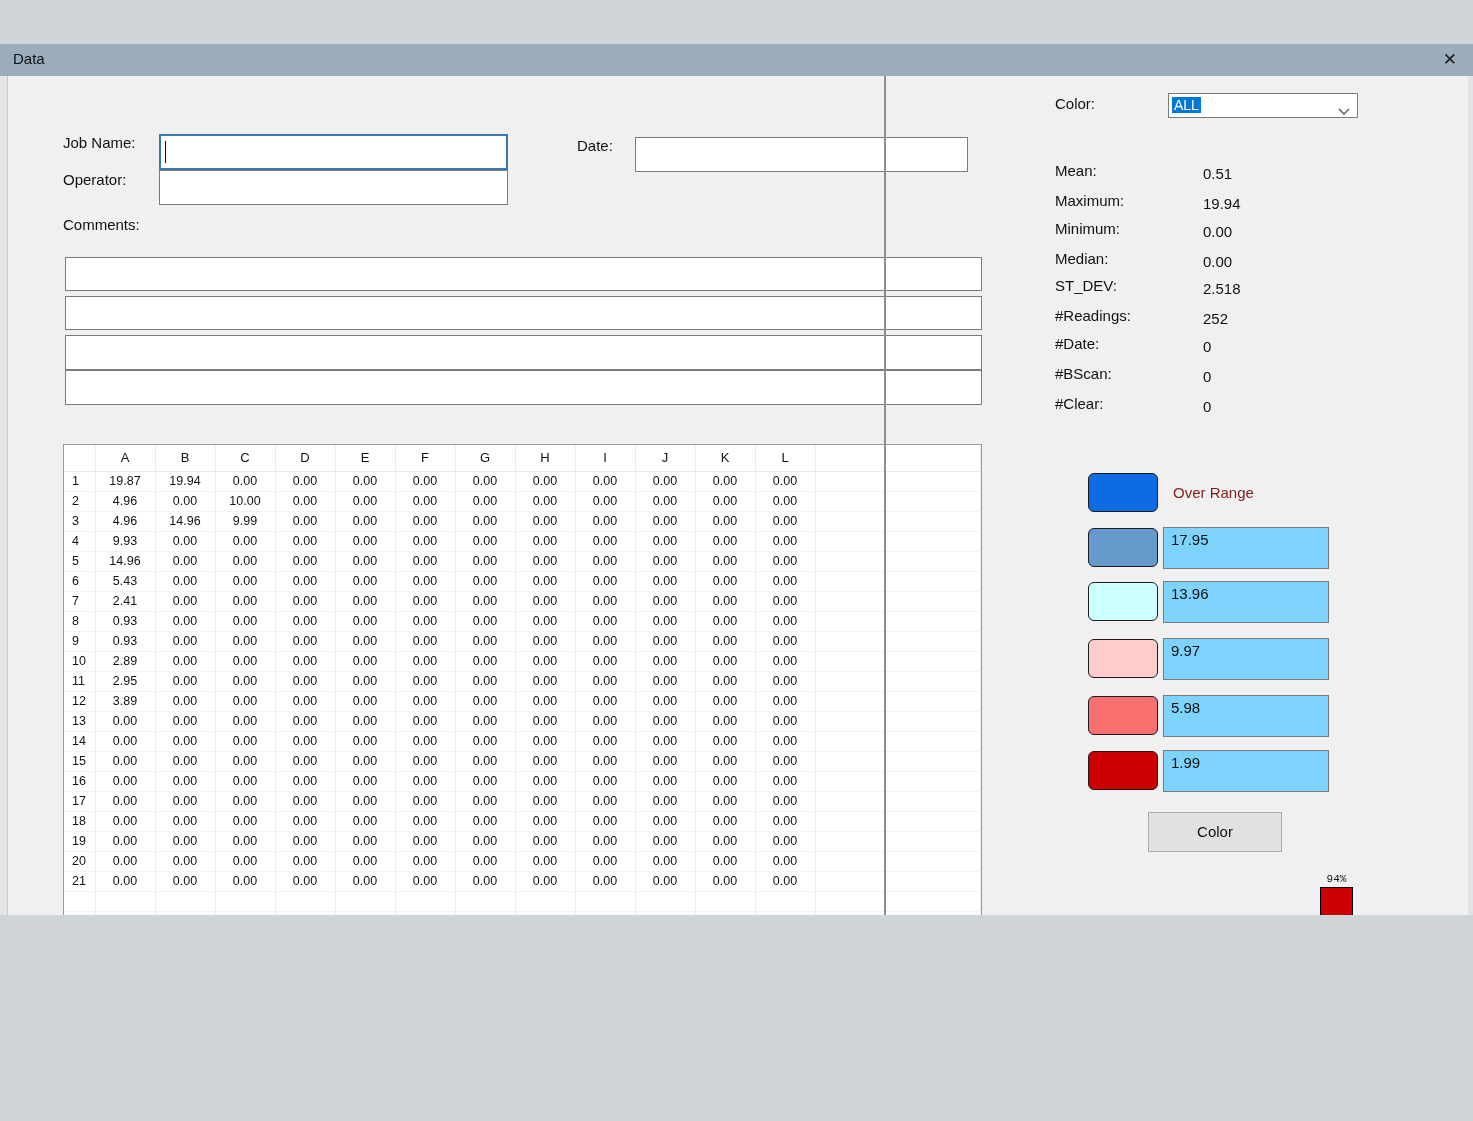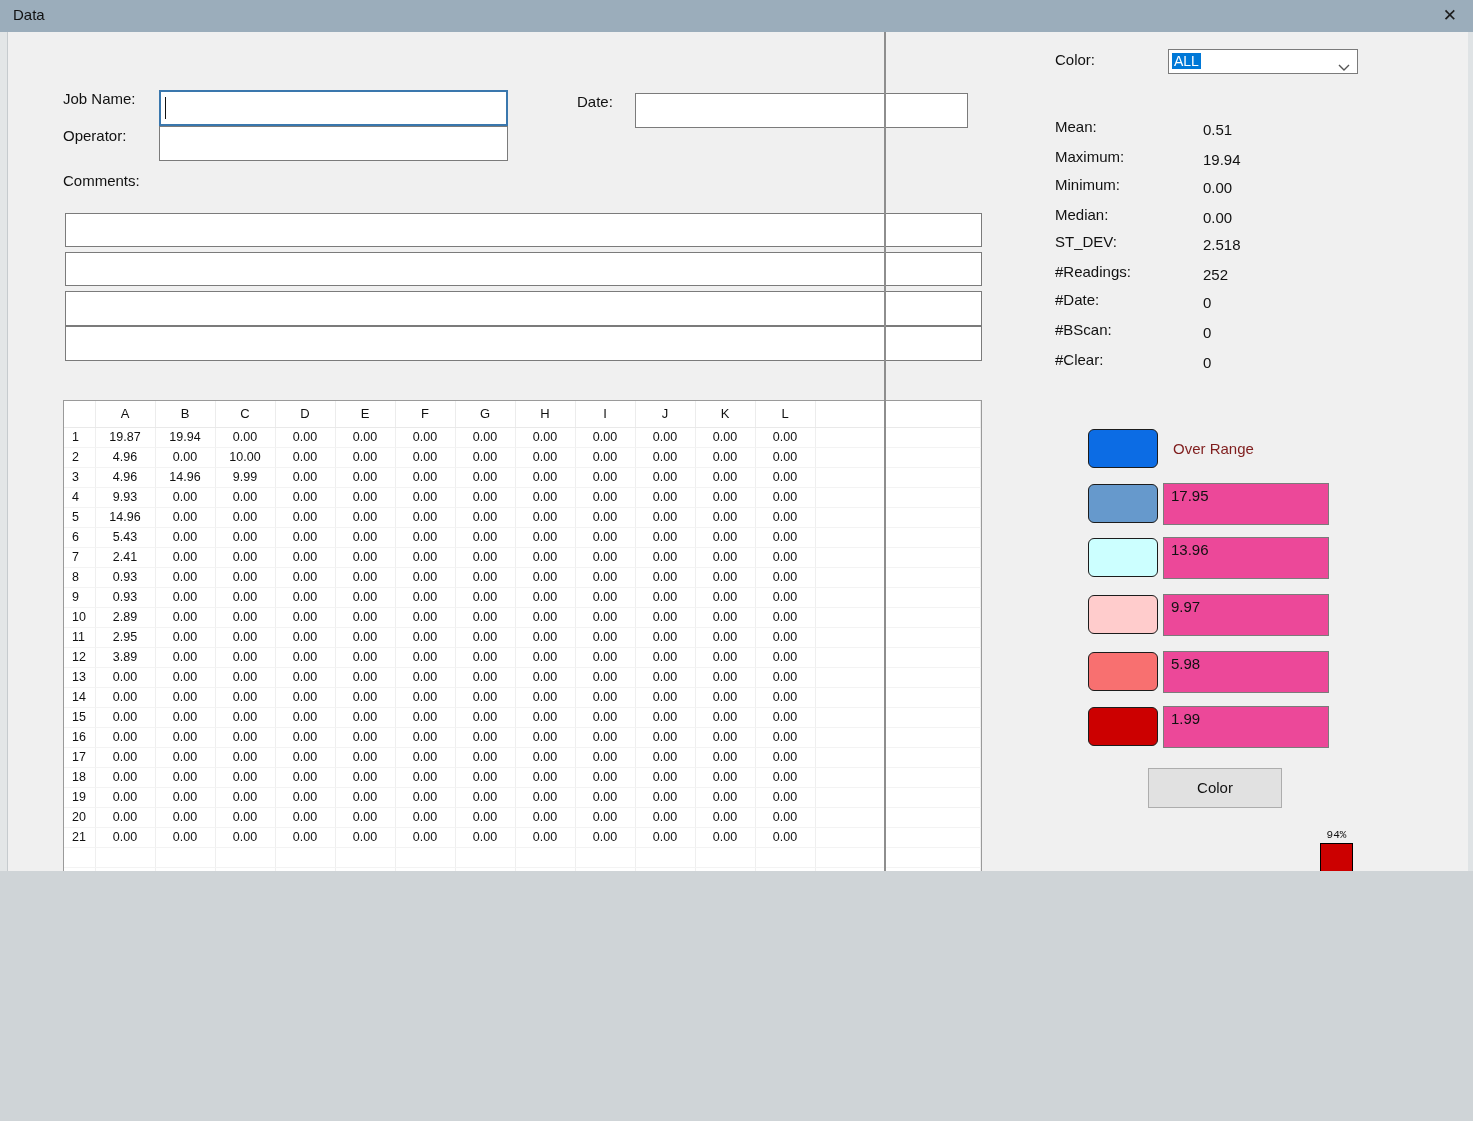--- a/index.html
+++ b/index.html
@@ -1,20 +1,21 @@
 <!DOCTYPE html>
 <html><head>
 <meta charset="utf-8">
 <style>
   * { margin:0; padding:0; box-sizing:border-box; }
   html,body { background:#cfd4d7; }
   .screen {
     position:relative; width:1473px; height:871px; overflow:hidden;
     background:#eef0f1; color:#141414;
     font-family:"Liberation Sans", sans-serif;
+    margin-top:44px;
   }
   .titlebar { position:absolute; left:0; top:0; width:1473px; height:32px; background:#9badbb; }
   .titlebar .title { position:absolute; left:13px; top:6px; font-size:15px; color:#111; }
   .titlebar .close { position:absolute; right:16px; top:5px; font-size:17px; color:#1c1c1c; cursor:pointer; line-height:22px; }
 
   .body { position:absolute; left:8px; top:32px; width:1460px; height:1081px; background:#f0f0f0; }
   .left-sliver  { position:absolute; left:0; top:32px; width:8px; height:1089px; background:#e3e6e7; border-right:1px solid #c6cbce; }
   .right-sliver { position:absolute; left:1468px; top:32px; width:5px; height:1089px; background:#dfe3e5; }
   .bottom-sliver{ position:absolute; left:8px; top:1113px; width:1460px; height:8px; background:#eef2f3; border-top:1px solid #c9ced1; }
 
@@ -43,21 +44,21 @@
   .show-dd .sel { position:absolute; left:3px; top:3px; font-size:14px; color:#fff;
                   background:#0078d7; padding:0 2px; }
   .show-dd .chev { position:absolute; right:7px; top:8px; }
 
   .stat-label { position:absolute; left:1055px; font-size:15px; color:#111; white-space:nowrap; }
   .stat-value { position:absolute; left:1203px; font-size:15px; color:#111; white-space:nowrap; }
 
   .swatch { position:absolute; left:1088px; width:70px; height:39px;
             border:1px solid #1c1c1c; border-radius:6px; }
   .thr-input { position:absolute; left:1163px; width:166px; height:42px;
-               background:#ec4899; border:1px solid #7b7b7b; font-size:15px;
+               background:#7dd3fc; border:1px solid #7b7b7b; font-size:15px;
                padding:3px 7px; color:#111; }
   .over-range-label { position:absolute; left:1173px; top:429px; height:39px;
                       line-height:39px; font-size:15px; color:#7f1d1d; }
 
   .color-btn { position:absolute; left:1148px; top:768px; width:134px; height:40px;
                background:#e1e1e1; border:1px solid #adadad; font-size:15px; color:#111;
                text-align:center; line-height:38px; cursor:pointer; }
 
   
   .hist { position:absolute; left:1075px; top:823px; width:292px; height:212px; }

